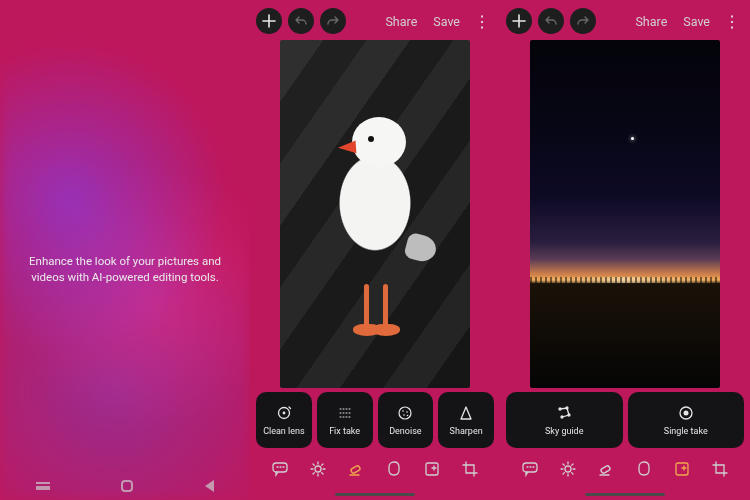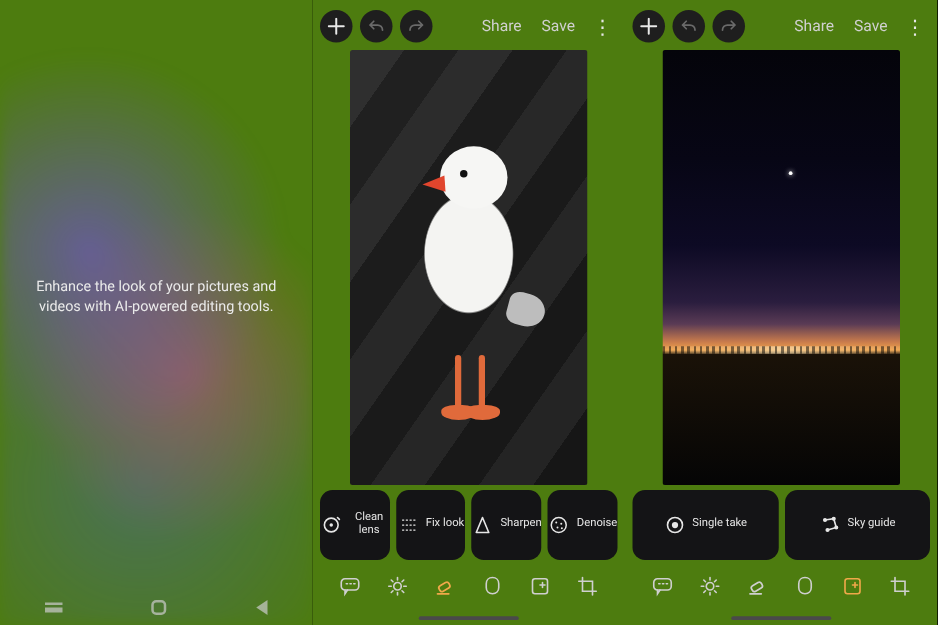--- a/index.html
+++ b/index.html
@@ -1,27 +1,27 @@
 <!DOCTYPE html>
 <html><head>
 <meta charset="utf-8">
 <style>
   * { box-sizing: border-box; margin: 0; padding: 0; }
   html, body { width: 750px; height: 500px; overflow: hidden; font-family: -apple-system, "Segoe UI", Roboto, Arial, sans-serif; background:#000; color:#fff; }
   .row { display:flex; width:750px; height:500px; }
-  .panel { width:250px; height:500px; position:relative; background:#4d7c0f; overflow:hidden; }
+  .panel { width:250px; height:500px; position:relative; background:#be185d; overflow:hidden; }
 
   
   .intro-glow { position:absolute; inset:0; background:
       radial-gradient(circle at 28% 40%, rgba(120,70,255,0.55) 0%, rgba(120,70,255,0) 45%),
       radial-gradient(circle at 60% 60%, rgba(255,60,170,0.35) 0%, rgba(255,60,170,0) 40%),
       radial-gradient(circle at 45% 78%, rgba(70,90,255,0.30) 0%, rgba(70,90,255,0) 45%);
       filter: blur(6px);
   }
-  .intro-content { position:absolute; left:0; right:0; top:222px; text-align:center; padding:0 26px; }
+  .intro-content { position:absolute; left:0; right:0; top:254px; text-align:center; padding:0 26px; }
   .intro-text { font-size:11.5px; line-height:1.35; color:#eaeaea; margin-bottom:14px; }
   .intro-btn {
     display:inline-block; padding:10px 18px; border-radius:999px; font-size:13px; font-weight:600;
     background: linear-gradient(100deg,#8a5cff 0%,#b45cff 100%); color:#fff; border:none; cursor:pointer;
   }
   .navbar { position:absolute; bottom:5px; left:0; right:0; height:18px; display:flex; justify-content:space-around; align-items:center; opacity:.7;}
   .nav-recent { width:14px; height:2px; border-top:2px solid #ccc; border-bottom:2px solid #ccc; padding:2px 0;}
   .nav-recent::before{content:"";display:block;border-top:2px solid #ccc; margin-bottom:2px;}
   .nav-home { width:12px; height:12px; border:2px solid #ccc; border-radius:4px;}
   .nav-back { width:0;height:0;border-top:6px solid transparent;border-bottom:6px solid transparent;border-right:9px solid #ccc;}
@@ -59,21 +59,21 @@
   .moon { position:absolute; left:53%; top:28%; width:3px;height:3px;background:#fff;border-radius:50%; box-shadow:0 0 4px #fff;}
   .skyline { position:absolute; left:0; right:0; top:68.2%; height:6px;
      background: linear-gradient(to right, rgba(255,230,180,.1) 0%, rgba(255,230,180,.35) 30%, rgba(255,240,200,.6) 50%, rgba(255,230,180,.35) 70%, rgba(255,230,180,.1) 100%);
      filter:blur(.5px);
   }
   .skyline::after{content:"";position:absolute;inset:0;background:repeating-linear-gradient(90deg,rgba(0,0,0,.5) 0 2px, transparent 2px 5px);}
 
   .tool-row { position:absolute; left:6px; right:6px; bottom:52px; display:flex; gap:5px; }
   .tool {
     flex:1; background:#141416; border-radius:10px; height:56px;
-    display:flex; flex-direction:row; align-items:center; justify-content:center; gap:5px;
+    display:flex; flex-direction:column; align-items:center; justify-content:center; gap:5px;
     cursor:pointer;
   }
   .tool .ticon { width:18px;height:18px; color:#e6e6e6; display:flex;align-items:center;justify-content:center;}
   .tool .tlabel { font-size:9px; color:#e6e6e6; text-align:center; line-height:1.1; white-space:pre-line;}
 
   .icon-strip { position:absolute; left:0; right:0; bottom:18px; height:26px; display:flex; justify-content:center; gap:18px; align-items:center;}
   .sicon { width:20px;height:20px; color:#cfcfcf; cursor:pointer; display:flex;align-items:center;justify-content:center;}
   .sicon.active { color:#f0a84a; }
   .handle { position:absolute; bottom:4px; left:50%; transform:translateX(-50%); width:80px;height:3px;border-radius:2px;background:#4a4a4a;}
 </style>
@@ -147,42 +147,42 @@
       <div class="tool">
         <div class="ticon">
             <svg width="18" height="18" viewBox="0 0 18 18">
               <g stroke="currentColor" stroke-width="1" stroke-linecap="round">
                 <path d="M4 5h1M7 5h1M10 5h1M13 5h1"></path>
                 <path d="M4 9h1M7 9h1M10 9h1M13 9h1"></path>
                 <path d="M4 13h1M7 13h1M10 13h1M13 13h1"></path>
               </g>
             </svg>
           </div>
-        <div class="tlabel">Fix look</div>
-      </div>
-      <div class="tool">
-        <div class="ticon">
-            <svg width="16" height="16" viewBox="0 0 16 16">
-              <path d="M8 2l5 12H3L8 2z" fill="none" stroke="currentColor" stroke-width="1.3" stroke-linejoin="round"></path>
-            </svg>
-          </div>
-        <div class="tlabel">Sharpen</div>
+        <div class="tlabel">Fix take</div>
       </div>
       <div class="tool">
         <div class="ticon">
             <svg width="18" height="18" viewBox="0 0 18 18">
               <circle cx="9" cy="9" r="6" fill="none" stroke="currentColor" stroke-width="1.2"></circle>
               <circle cx="7" cy="7" r=".8" fill="currentColor"></circle>
               <circle cx="11" cy="8" r=".8" fill="currentColor"></circle>
               <circle cx="8" cy="11" r=".8" fill="currentColor"></circle>
               <circle cx="11.5" cy="11.5" r=".8" fill="currentColor"></circle>
             </svg>
           </div>
         <div class="tlabel">Denoise</div>
       </div>
+      <div class="tool">
+        <div class="ticon">
+            <svg width="16" height="16" viewBox="0 0 16 16">
+              <path d="M8 2l5 12H3L8 2z" fill="none" stroke="currentColor" stroke-width="1.3" stroke-linejoin="round"></path>
+            </svg>
+          </div>
+        <div class="tlabel">Sharpen</div>
+      </div>
     </div>
 
     <div class="icon-strip">
       <div class="sicon">
           <svg width="18" height="18" viewBox="0 0 18 18">
             <rect x="2" y="3" width="14" height="9" rx="3" fill="none" stroke="currentColor" stroke-width="1.3"></rect>
             <path d="M7 12l-2 3v-3" fill="none" stroke="currentColor" stroke-width="1.3" stroke-linecap="round"></path>
             <path d="M6 7h1M9 7h1M12 7h1" stroke="currentColor" stroke-width="1.3" stroke-linecap="round"></path>
           </svg>
         </div>
@@ -243,43 +243,43 @@
       <div class="kebab">⋮</div>
     </div>
 
     <div class="canvas">
       <div class="sky"></div>
       <div class="moon"></div>
       <div class="skyline"></div>
     </div>
 
     <div class="tool-row">
-      <div class="tool">
-        <div class="ticon">
-            <svg width="18" height="18" viewBox="0 0 18 18">
-              <circle cx="9" cy="9" r="6" fill="none" stroke="currentColor" stroke-width="1.3"></circle>
-              <circle cx="9" cy="9" r="2.5" fill="currentColor"></circle>
-            </svg>
-          </div>
-        <div class="tlabel">Single take</div>
-      </div>
       <div class="tool">
         <div class="ticon">
             <svg width="18" height="18" viewBox="0 0 18 18">
               <g stroke="currentColor" stroke-width="1.3" stroke-linecap="round">
                 <circle cx="5" cy="5" r="1" fill="currentColor"></circle>
                 <circle cx="12" cy="4" r="1" fill="currentColor"></circle>
                 <circle cx="14" cy="11" r="1" fill="currentColor"></circle>
                 <circle cx="7" cy="13" r="1" fill="currentColor"></circle>
                 <path d="M5 5l7-1 2 7-7 2" fill="none"></path>
               </g>
             </svg>
           </div>
         <div class="tlabel">Sky guide</div>
       </div>
+      <div class="tool">
+        <div class="ticon">
+            <svg width="18" height="18" viewBox="0 0 18 18">
+              <circle cx="9" cy="9" r="6" fill="none" stroke="currentColor" stroke-width="1.3"></circle>
+              <circle cx="9" cy="9" r="2.5" fill="currentColor"></circle>
+            </svg>
+          </div>
+        <div class="tlabel">Single take</div>
+      </div>
     </div>
 
     <div class="icon-strip">
       <div class="sicon">
           <svg width="18" height="18" viewBox="0 0 18 18">
             <rect x="2" y="3" width="14" height="9" rx="3" fill="none" stroke="currentColor" stroke-width="1.3"></rect>
             <path d="M7 12l-2 3v-3" fill="none" stroke="currentColor" stroke-width="1.3" stroke-linecap="round"></path>
             <path d="M6 7h1M9 7h1M12 7h1" stroke="currentColor" stroke-width="1.3" stroke-linecap="round"></path>
           </svg>
         </div>

